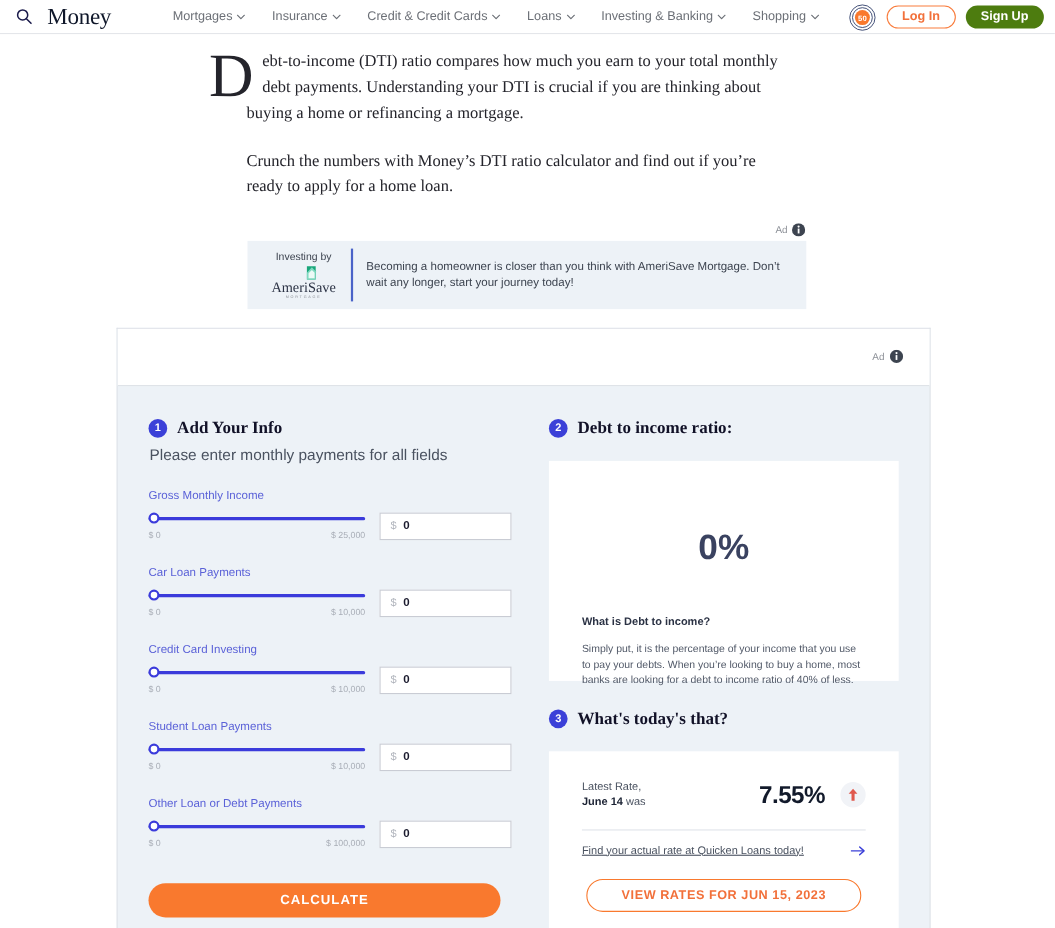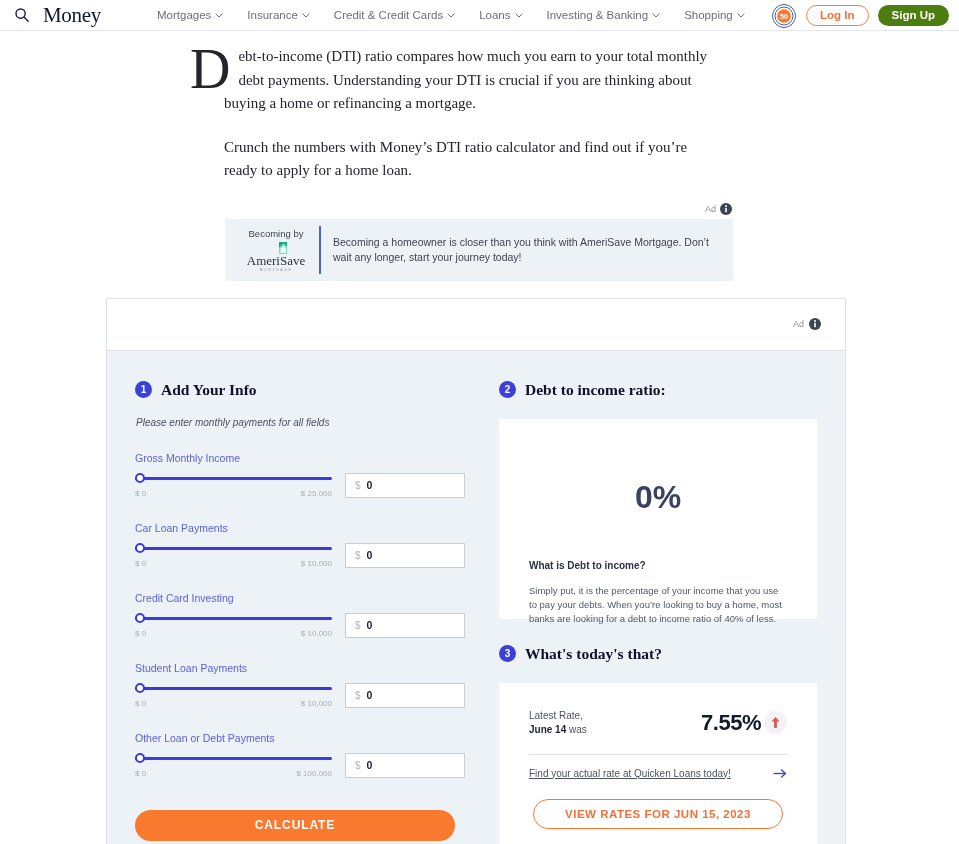--- a/index.html
+++ b/index.html
@@ -120,21 +120,21 @@
     background: #3b40d8; color: #fff;
     font-size: 10px; font-weight: bold;
     display: flex; align-items: center; justify-content: center;
     flex: 0 0 17px;
   }
   .step-title {
     font-family: "Liberation Serif", serif;
     font-size: 15.5px; font-weight: bold; color: #111127;
   }
   .subtitle {
-    font-size: 10px; color: #4a5260; margin: 18px 0 0 1px; font-style: italic;
+    font-size: 14px; color: #4a5260; margin: 6px 0 0 1px;
   }
 
   .field { margin-top: 24px; }
   .field-label { font-size: 10.5px; color: #5b62d8; margin-bottom: 9px; }
   .field-row { display: flex; align-items: flex-start; gap: 13px; }
   .slider-wrap { width: 197px; flex: 0 0 197px; }
   .track {
     position: relative; height: 10px;
   }
   .track-line {
@@ -181,21 +181,21 @@
   .dti-desc {
     font-size: 9.5px; line-height: 14px; color: #515968; margin-top: 13px;
   }
 
   .rate-card { padding: 26px 30px 20px; margin-top: 20px; }
   .rate-row {
     display: flex; align-items: center; justify-content: space-between;
   }
   .rate-left { font-size: 10px; line-height: 14px; color: #4a5260; }
   .rate-left b { color: #1b2233; }
-  .rate-right { display: flex; align-items: center; gap: 3px; }
+  .rate-right { display: flex; align-items: center; gap: 14px; }
   .rate-value { font-size: 22px; font-weight: bold; color: #121a2b; letter-spacing: -0.5px; }
   .arrow-circle {
     width: 23px; height: 23px; border-radius: 50%;
     background: #f1f3f7;
     display: flex; align-items: center; justify-content: center;
   }
   .rate-divider { height: 1px; background: #e0e3e9; margin: 17px 0 13px; }
   .rate-link-row {
     display: flex; align-items: center; justify-content: space-between;
   }
@@ -283,21 +283,21 @@
   <div class="ad-label-row">
     <span class="ad-label">Ad</span>
     <svg class="info-dot" viewBox="0 0 12 12">
       <circle cx="6" cy="6" r="6" fill="#3d4450"></circle>
       <circle cx="6" cy="3" r="1" fill="#fff"></circle>
       <rect x="5.2" y="4.8" width="1.6" height="4.4" fill="#fff"></rect>
     </svg>
   </div>
   <div class="presented-box">
     <div class="presented-left">
-      <div class="presented-by-text">Becoming by</div>
+      <div class="presented-by-text">Investing by</div>
       <svg class="amerisave-logo" viewBox="0 0 74 32">
         <path d="M40 2 L48 2 L48 14 L40 14 Z" fill="#19a67a"></path>
         <path d="M40 8 L44.5 3 L48 6.5 L48 14 L40 14 Z" fill="#7fd9c0"></path>
         <path d="M41.5 8.5 L44.5 5.5 L47 8 L47 13 L41.5 13 Z" fill="#ffffff" opacity="0.85"></path>
         <text x="37" y="25" font-size="13" fill="#2b3244" text-anchor="middle" font-family="Liberation Serif, serif">AmeriSave</text>
         <text x="37" y="30.5" font-size="3.4" fill="#8b8f96" text-anchor="middle" letter-spacing="1.6" font-family="Liberation Sans, sans-serif">MORTGAGE</text>
       </svg>
     </div>
     <div class="presented-divider"></div>
     <div class="presented-copy">Becoming a homeowner is closer than you think with AmeriSave Mortgage. Don’t wait any longer, start your journey today!</div>

